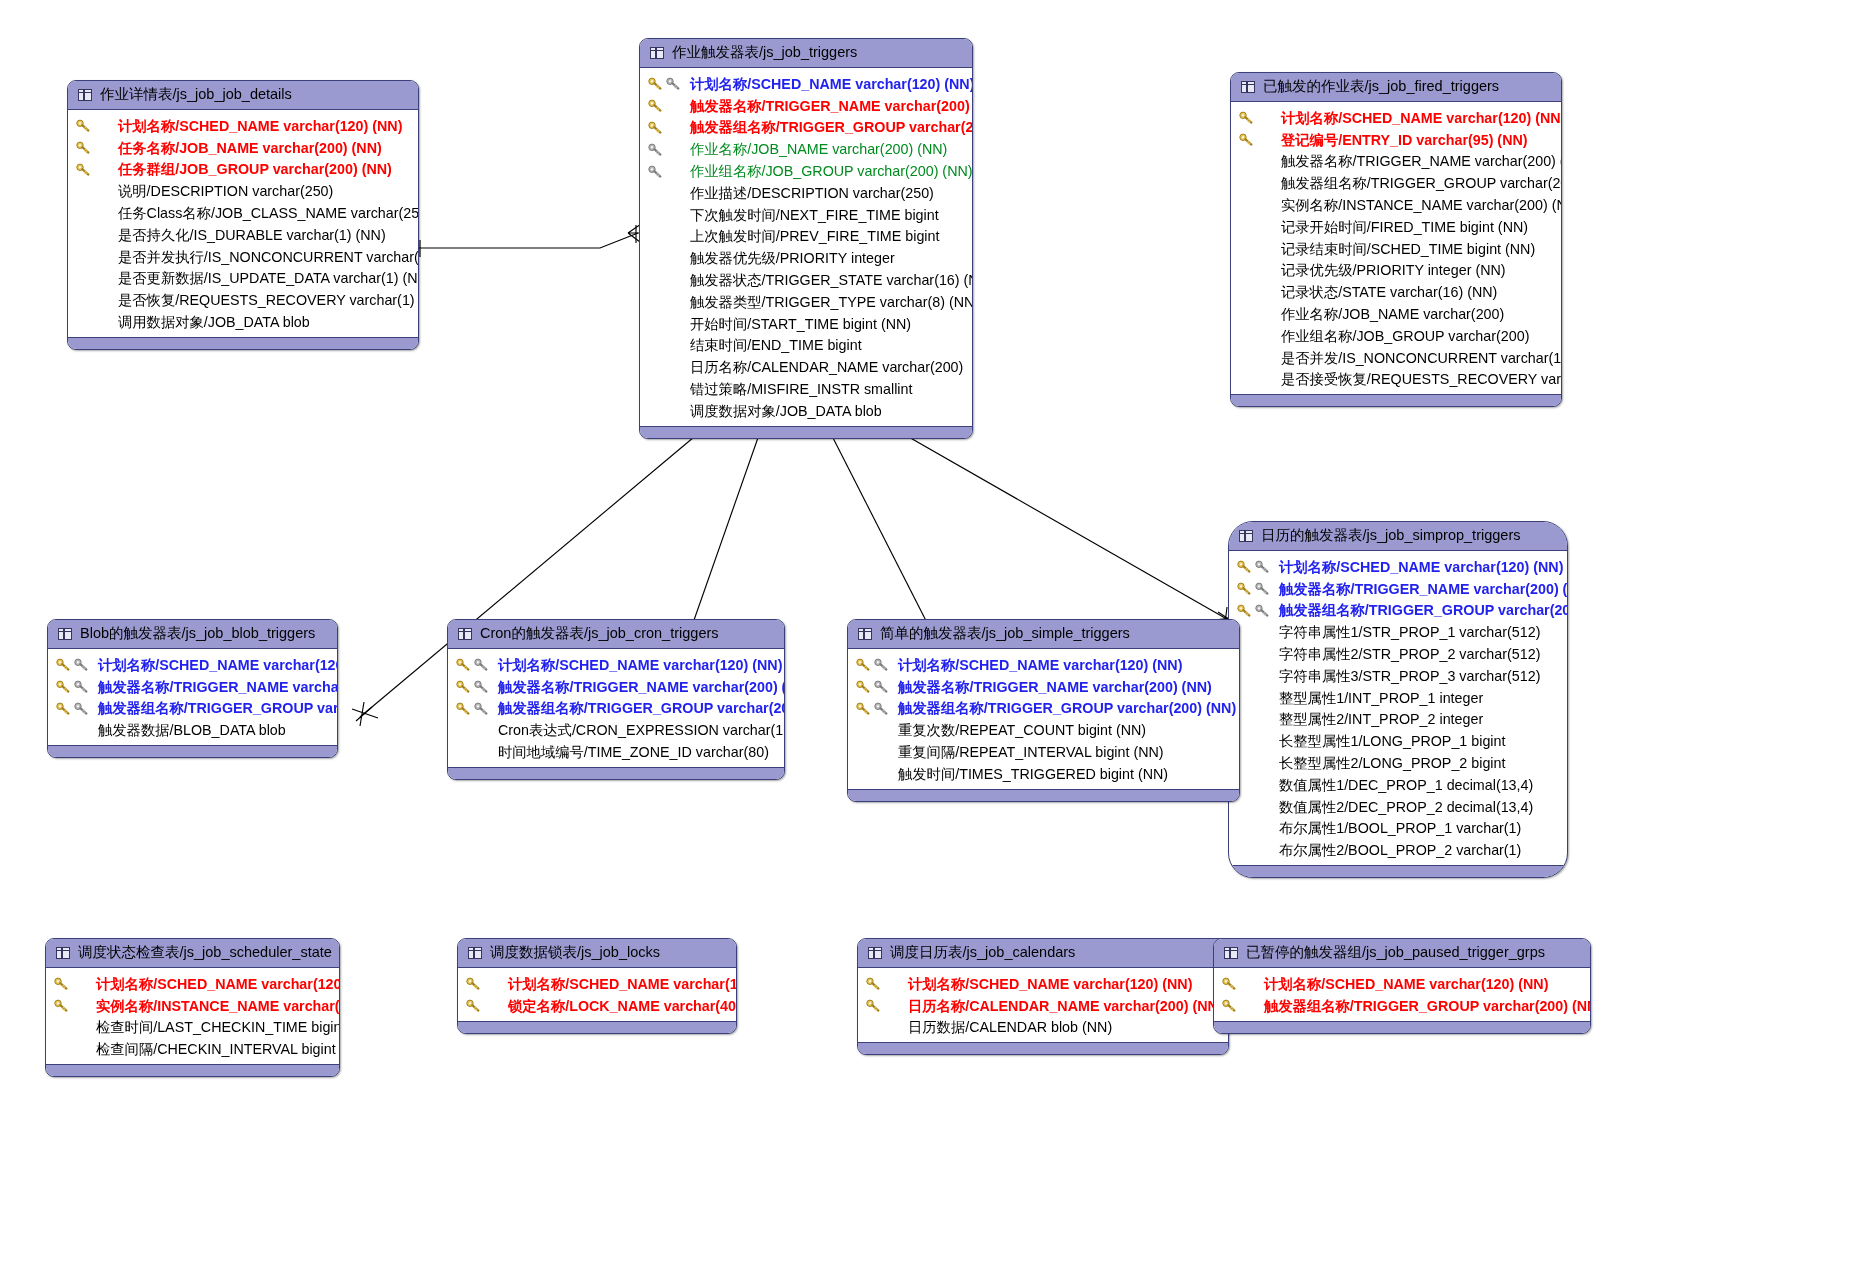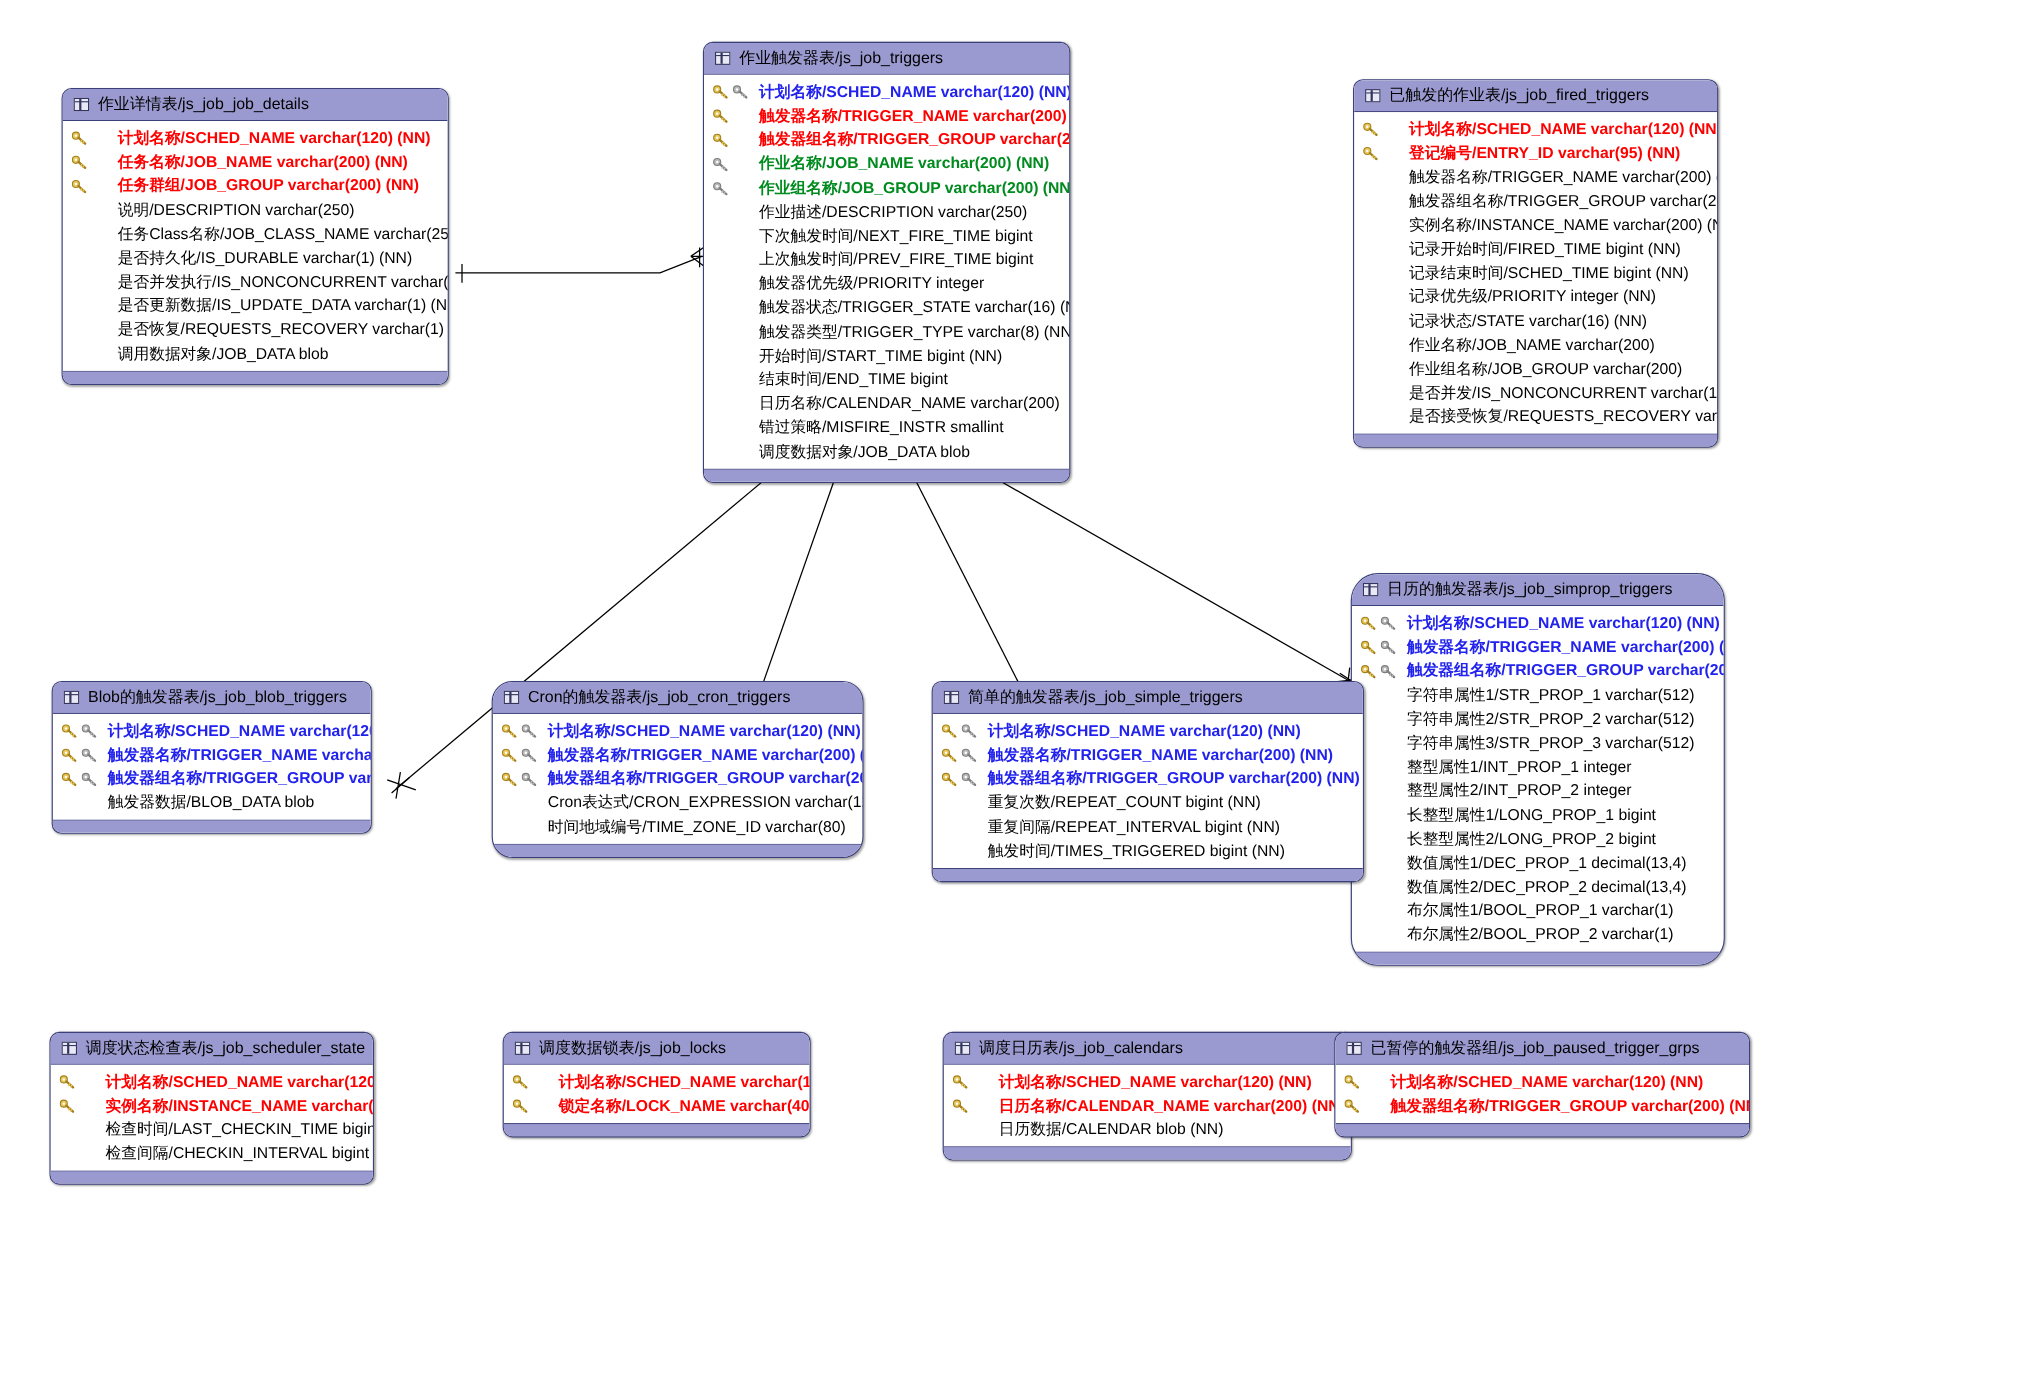--- a/index.html
+++ b/index.html
@@ -22,21 +22,21 @@
   .tbl-icon::after{content:"";position:absolute;top:0;bottom:0;left:4.4px;
                    width:1.4px;background:#33355f;}
   .ebody{padding:5px 0 4px 0;}
   .row{display:flex;align-items:center;height:21.8px;padding:0 12px 0 8px;
        white-space:nowrap;}
   .keys{width:42px;flex:0 0 auto;display:flex;align-items:center;gap:3px;}
   .keys.w1{width:42px;}
   .col{font-size:14.3px;line-height:1;}
   .c-red{color:#ff0000;font-weight:bold;}
   .c-blue{color:#2222ee;font-weight:bold;}
-  .c-green{color:#008b1f;font-weight:bold;}
+  .c-green{color:#008b1f;font-weight:normal;}
   .c-black{color:#000000;}
   .efoot{height:11px;background:#9a9ad0;border-top:1px solid #3b3f7a;
          border-radius:0 0 7px 7px;}
 
   .key{width:15px;height:13px;flex:0 0 auto;}
 </style>
 </head>
 <body>
 
 <div id="canvas">
@@ -57,21 +57,21 @@
 
       <path d="M 830 432 L 975 717"></path>
       <path d="M 961 706 L 979 722 M 969 700 L 968 727 M 958 715 L 984 709"></path>
 
       <path d="M 900 432 L 1232 622"></path>
       <path d="M 1218 612 L 1238 625 M 1227 607 L 1224 632 M 1214 620 L 1240 617"></path>
     </g>
   </svg>
 
   <div id="entities">
-      <div class="entity" style="left: 56px; top: 80px; width: 352px;">
+      <div class="entity" style="left: 67px; top: 80px; width: 352px;">
         <div class="ehead">
           <span class="tbl-icon"></span>
           <span class="ttl">作业详情表/js_job_job_details</span>
         </div>
         <div class="ebody">
           <div class="row">
             <span class="keys w1">
               <svg class="key" viewBox="0 0 15 13">
                 <circle cx="4" cy="4.3" r="3.2" fill="#e8c75a" stroke="#a4801c" stroke-width="1"></circle>
                 <circle cx="4" cy="4.3" r="1.1" fill="#ffffff"></circle>
@@ -484,21 +484,21 @@
             </span>
             <span class="col c-blue">触发器组名称/TRIGGER_GROUP varchar(200) (NN)</span>
           </div>
           <div class="row">
             <span class="keys w1"></span>
             <span class="col c-black">触发器数据/BLOB_DATA blob</span>
           </div>
         </div>
         <div class="efoot"></div>
       </div>
-      <div class="entity" style="left: 447px; top: 619px; width: 338px; border-radius: 19px;">
+      <div class="entity" style="left: 447px; top: 619px; width: 338px;">
         <div class="ehead">
           <span class="tbl-icon"></span>
           <span class="ttl">Cron的触发器表/js_job_cron_triggers</span>
         </div>
         <div class="ebody">
           <div class="row">
             <span class="keys w1">
               <svg class="key" viewBox="0 0 15 13">
                 <circle cx="4" cy="4.3" r="3.2" fill="#e8c75a" stroke="#a4801c" stroke-width="1"></circle>
                 <circle cx="4" cy="4.3" r="1.1" fill="#ffffff"></circle>

